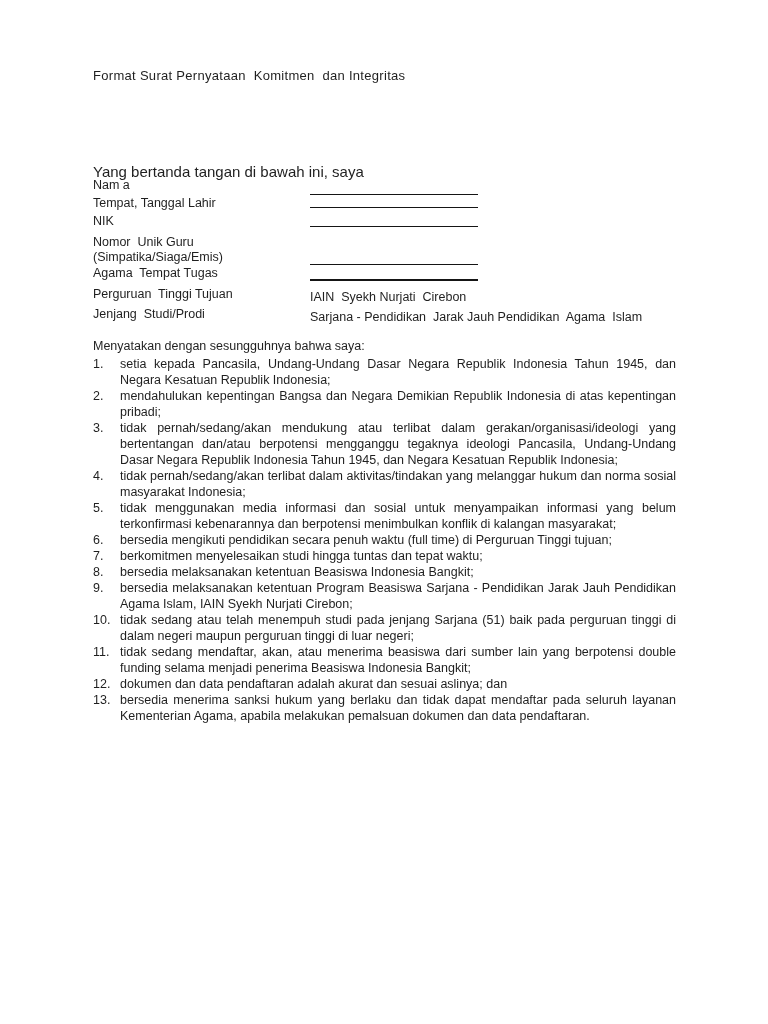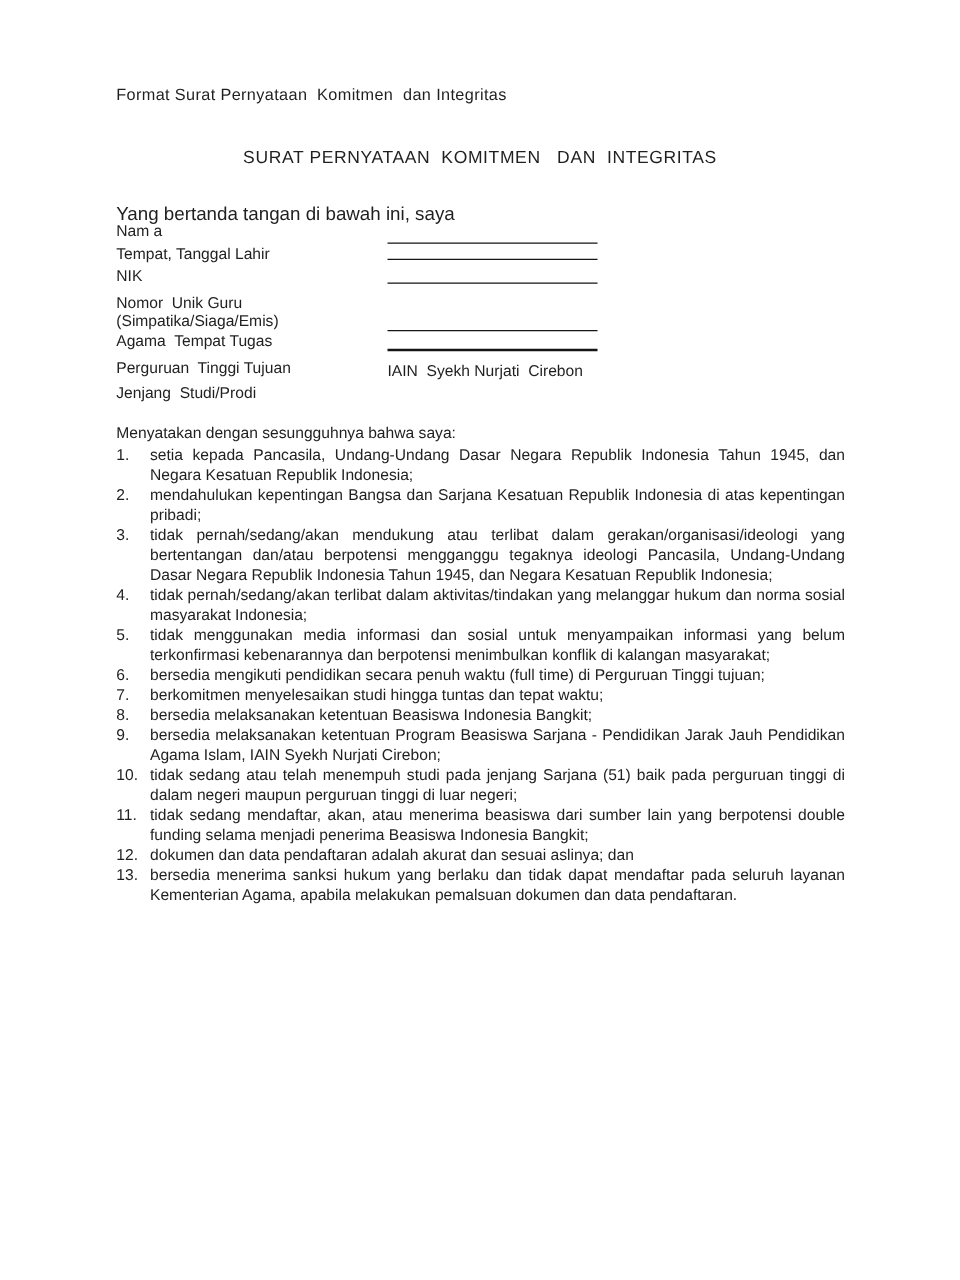--- a/index.html
+++ b/index.html
@@ -38,21 +38,20 @@
   .materai span{display:block;}
   .bottom-line{left:470px;top:944px;width:142px;border-bottom:2.2px solid #0d0d0d;height:0;}
 </style>
 </head>
 <body>
 
 <div class="page">
 
   <div class="abs header-note">Format Surat Pernyataan  Komitmen  dan Integritas</div>
 
-  <div class="abs doc-title">SURAT PERNYATAAN  KOMITMEN   DAN  INTEGRITAS</div>
 
   <div class="abs intro-line">Yang bertanda  tangan  di bawah ini, saya</div>
 
   <div class="abs field-label" style="top:178px">Nam a</div>
   <div class="abs field-line" style="top:194px"></div>
 
   <div class="abs field-label" style="top:196px">Tempat, Tanggal Lahir</div>
   <div class="abs field-line" style="top:207px"></div>
 
   <div class="abs field-label" style="top:214px">NIK</div>
@@ -62,26 +61,27 @@
   <div class="abs field-label" style="top:250px">(Simpatika/Siaga/Emis)</div>
   <div class="abs field-line" style="top:264px"></div>
 
   <div class="abs field-label" style="top:266px">Agama  Tempat Tugas</div>
   <div class="abs field-line bold" style="top:279px"></div>
 
   <div class="abs field-label" style="top:287px">Perguruan  Tinggi Tujuan</div>
   <div class="abs field-value" style="top:290px">IAIN  Syekh Nurjati  Cirebon</div>
 
   <div class="abs field-label" style="top:307px">Jenjang  Studi/Prodi</div>
+  <div class="abs field-value" style="top:310px">Sarjana - Pendidikan  Jarak Jauh Pendidikan  Agama  Islam</div>
 
   <div class="abs lead-line">Menyatakan  dengan sesungguhnya  bahwa saya:</div>
 
   <ol class="abs statements">
     <li>setia kepada Pancasila, Undang-Undang Dasar Negara Republik Indonesia Tahun 1945, dan Negara Kesatuan Republik Indonesia;</li>
-    <li>mendahulukan kepentingan Bangsa dan Sarjana Kesatuan Republik Indonesia di atas kepentingan pribadi;</li>
+    <li>mendahulukan kepentingan Bangsa dan Negara Demikian Republik Indonesia di atas kepentingan pribadi;</li>
     <li>tidak pernah/sedang/akan mendukung atau terlibat dalam gerakan/organisasi/ideologi yang bertentangan dan/atau berpotensi mengganggu tegaknya ideologi Pancasila, Undang-Undang Dasar Negara Republik Indonesia Tahun 1945, dan Negara Kesatuan Republik Indonesia;</li>
     <li>tidak pernah/sedang/akan terlibat dalam aktivitas/tindakan yang melanggar hukum dan norma sosial masyarakat Indonesia;</li>
     <li>tidak menggunakan media informasi dan sosial untuk menyampaikan informasi yang belum terkonfirmasi kebenarannya dan berpotensi menimbulkan konflik di kalangan masyarakat;</li>
     <li>bersedia mengikuti pendidikan secara penuh waktu (full time) di Perguruan Tinggi tujuan;</li>
     <li>berkomitmen menyelesaikan studi hingga tuntas dan tepat waktu;</li>
     <li>bersedia melaksanakan ketentuan Beasiswa Indonesia Bangkit;</li>
     <li>bersedia melaksanakan ketentuan Program Beasiswa Sarjana - Pendidikan Jarak Jauh Pendidikan Agama Islam, IAIN Syekh Nurjati Cirebon;</li>
     <li>tidak sedang atau telah menempuh studi pada jenjang Sarjana (51) baik pada perguruan tinggi di dalam negeri maupun perguruan tinggi di luar negeri;</li>
     <li>tidak sedang mendaftar, akan, atau menerima beasiswa dari sumber lain yang berpotensi double funding selama menjadi penerima Beasiswa Indonesia Bangkit;</li>
     <li>dokumen dan data pendaftaran adalah akurat dan sesuai aslinya; dan</li>

